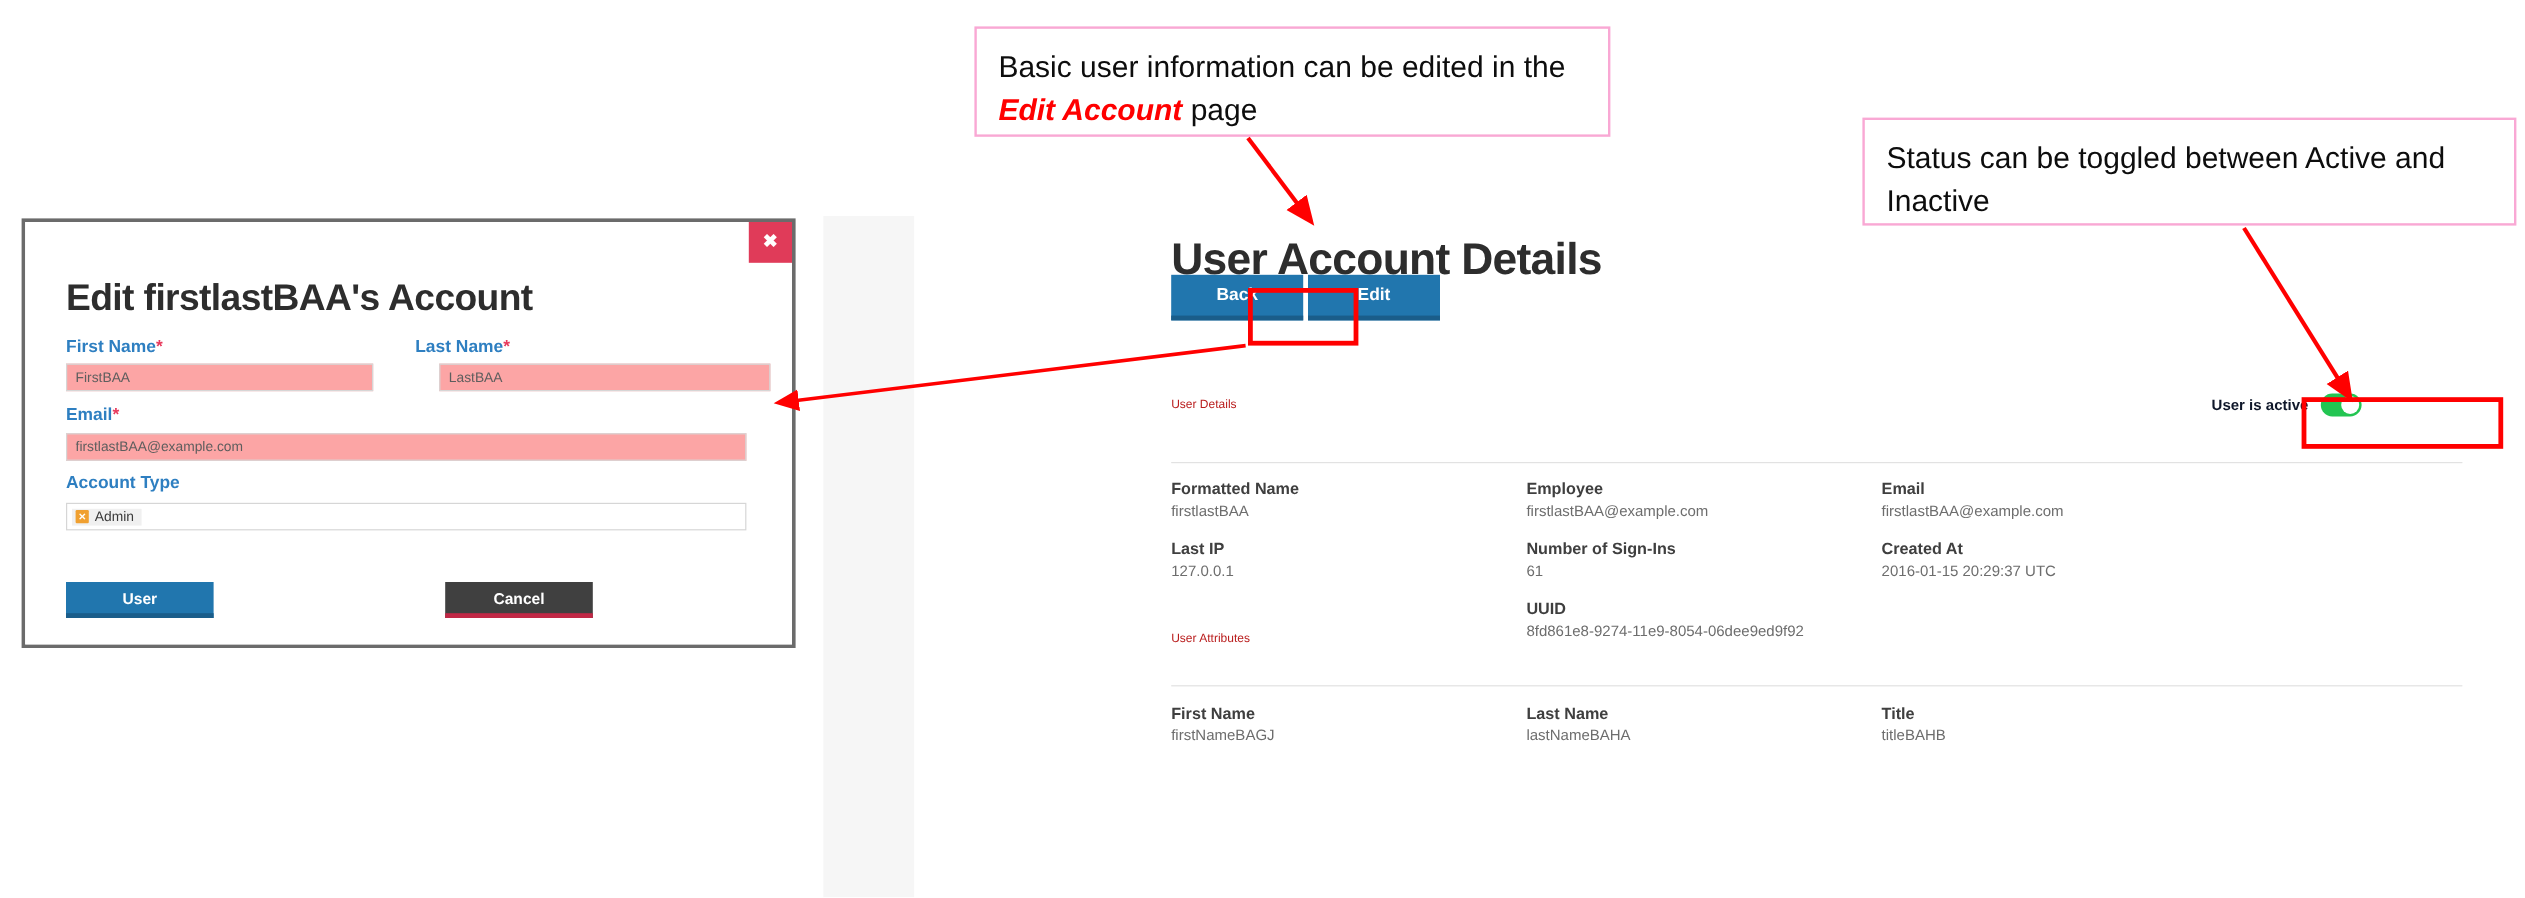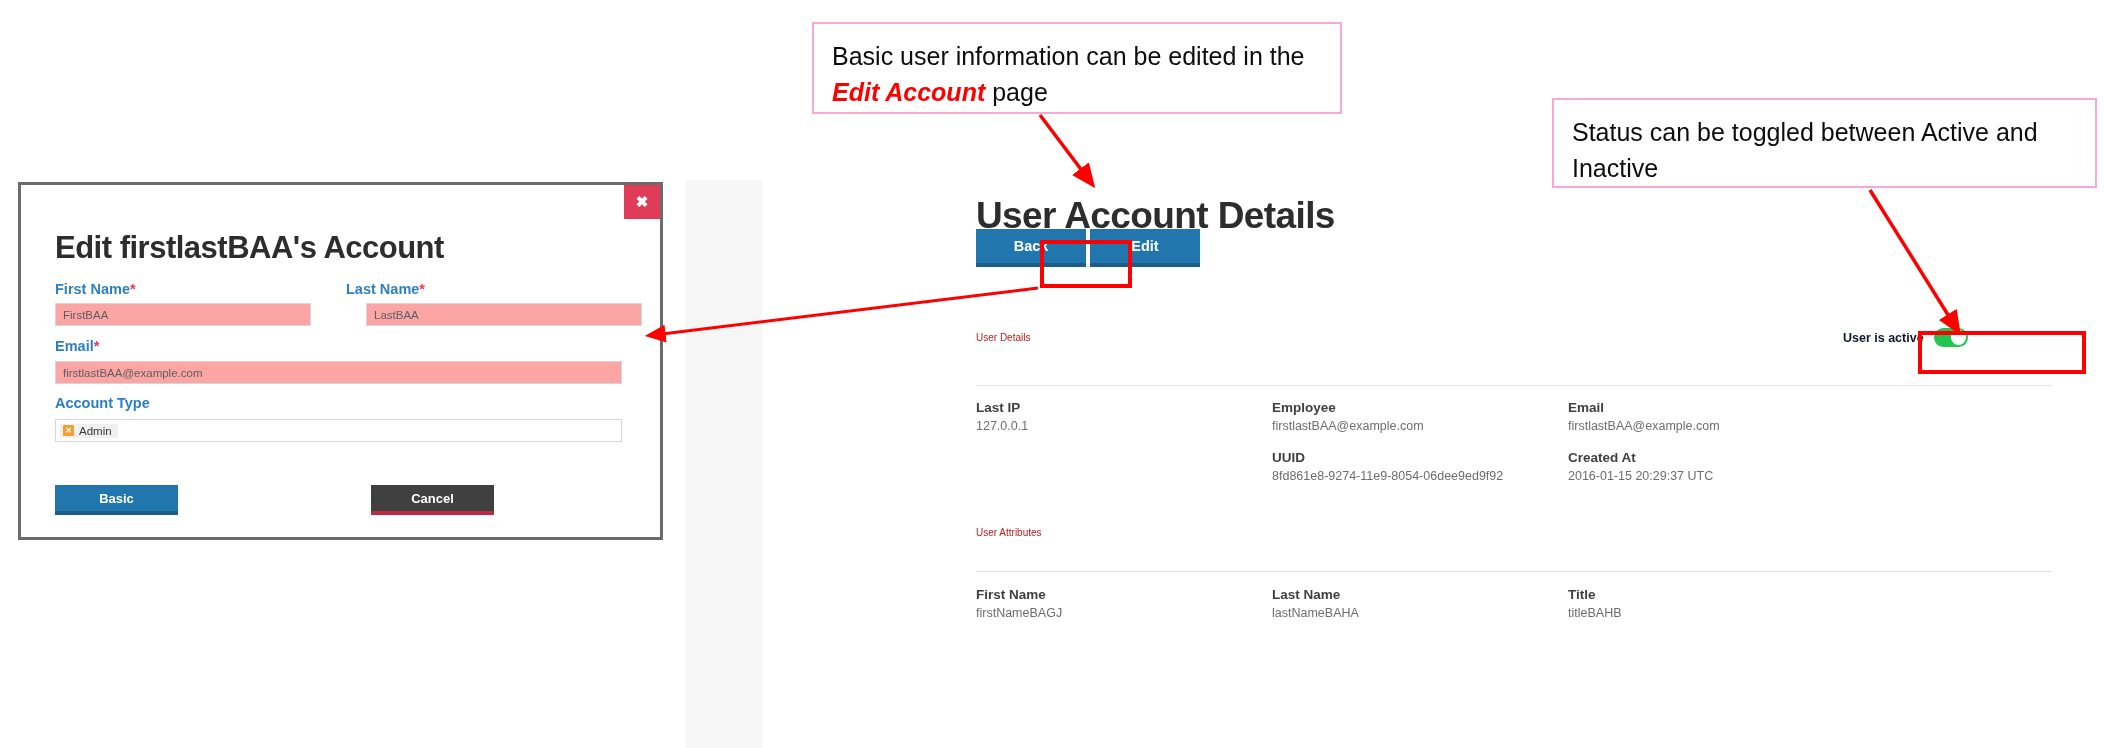--- a/index.html
+++ b/index.html
@@ -182,29 +182,37 @@
         <span class="toggle-label">User is active</span>
         <span class="toggle-switch">
           <span class="toggle-knob"></span>
         </span>
       </div>
 
       <div class="section-rule" style="left:214px; top:205px; width:1076px;"></div>
 
       <div class="field-col" style="left:214px; top:220px; width:296px;">
         <div class="field-block">
+          <div class="field-label">Formatted Name</div>
+          <div class="field-value">firstlastBAA</div>
+        </div>
+        <div class="field-block">
           <div class="field-label">Last IP</div>
           <div class="field-value">127.0.0.1</div>
         </div>
       </div>
 
       <div class="field-col" style="left:510px; top:220px; width:296px;">
         <div class="field-block">
           <div class="field-label">Employee</div>
           <div class="field-value">firstlastBAA@example.com</div>
+        </div>
+        <div class="field-block">
+          <div class="field-label">Number of Sign-Ins</div>
+          <div class="field-value">61</div>
         </div>
         <div class="field-block">
           <div class="field-label">UUID</div>
           <div class="field-value">8fd861e8-9274-11e9-8054-06dee9ed9f92</div>
         </div>
       </div>
 
       <div class="field-col" style="left:806px; top:220px; width:300px;">
         <div class="field-block">
           <div class="field-label">Email</div>
@@ -265,21 +273,21 @@
       <input class="form-input" style="left: 34px; top: 176px; width: 567px;" value="firstlastBAA@example.com">
 
       <div class="form-label" style="left:34px; top:210px;">Account Type</div>
       <div class="tag-field" style="left:34px; top:234px; width:567px;">
         <span class="tag-chip">
           <span class="tag-x">✕</span>
           <span>Admin</span>
         </span>
       </div>
 
-      <button class="btn-save">Basic</button>
+      <button class="btn-save">User</button>
       <button class="btn-cancel">Cancel</button>
 
     </div>
   </div>
 
   <div class="callout" style="left:812px; top:22px; width:530px; height:92px;">
     <span>Basic user information can be edited in the </span><em>Edit Account</em><span> page</span>
   </div>
 
   <div class="callout" style="left:1552px; top:98px; width:545px; height:90px;">

